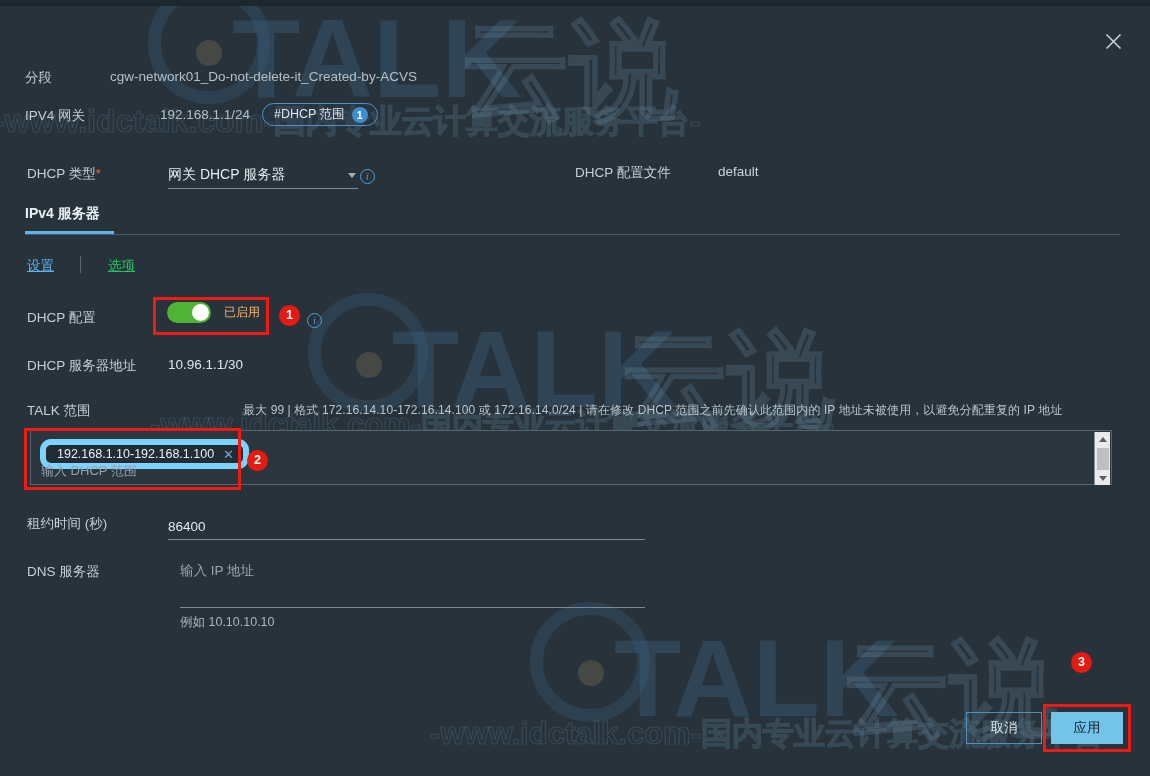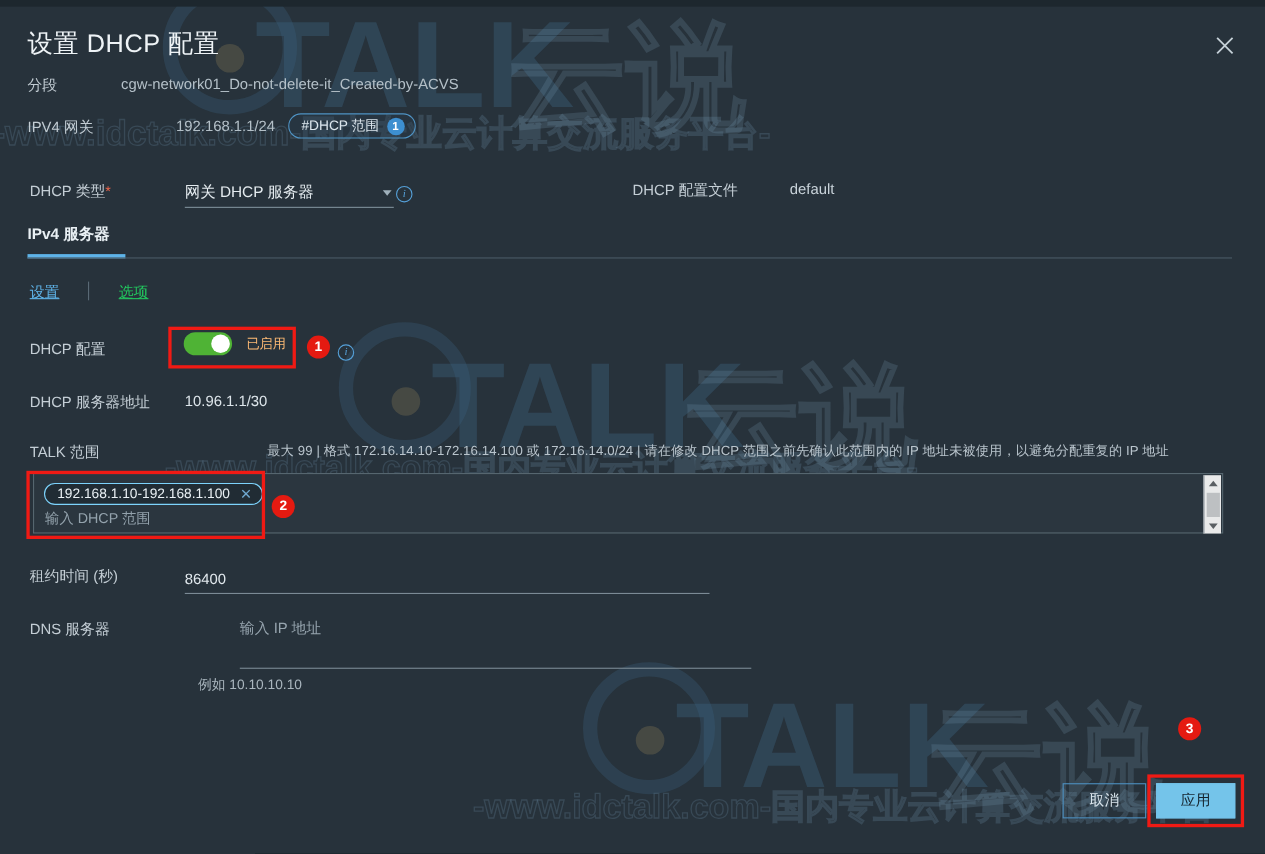--- a/index.html
+++ b/index.html
@@ -192,21 +192,21 @@
   }
   .range-box {
     position: absolute; left: 30px; top: 430px;
     width: 1082px; height: 55px;
     border: 1px solid #56666f;
     background: #2b363f;
   }
   .token {
     position: absolute; left: 40px; top: 439px;
     display: inline-flex; align-items: center; gap: 9px;
-    border: 1px solid #7dd3fc;
+    border: 6px solid #7dd3fc;
     border-radius: 11px;
     background: #212c34;
     padding: 2px 9px 2px 11px;
     font-size: 12.5px;
     color: #eaf1f5;
     cursor: default;
   }
   .token-x { color: #6fa8cf; font-size: 13px; cursor: pointer; line-height: 1; }
   .range-ph {
     position: absolute; left: 41px; top: 462px;
@@ -295,21 +295,20 @@
   <div class="wm wm-line" style="left:150px; top:404px; font-size:31px;">-www.idctalk.com-国内专业云计算交流服务平台-</div>
 
   <div class="wm-ring" style="left:530px; top:602px; width:120px; height:120px;"></div>
   <div class="wm-dot" style="left:578px; top:660px; width:26px; height:26px;"></div>
   <div class="wm wm-logo filled" style="left:614px; top:614px; font-size:110px;">TALK</div>
   <div class="wm wm-logo" style="left:844px; top:618px; font-size:106px;">云说</div>
   <div class="wm wm-line" style="left:430px; top:713px; font-size:31px;">-www.idctalk.com-国内专业云计算交流服务平台-</div>
 
   <div class="topbar"></div>
 
-  <div class="dlg-title">设置 DHCP 配置</div>
 
   <div class="close-btn">
     <svg width="19" height="19" viewBox="0 0 19 19" aria-hidden="true">
       <line x1="2.5" y1="2.5" x2="16.5" y2="16.5" stroke="#c7d2d9" stroke-width="1.6"></line>
       <line x1="16.5" y1="2.5" x2="2.5" y2="16.5" stroke="#c7d2d9" stroke-width="1.6"></line>
     </svg>
   </div>
 
   <div class="meta-row" style="left:25px; top:69px;">
     <span class="meta-label">分段</span>
@@ -397,21 +396,21 @@
 
   <div class="hl" style="left:24px; top:428px; width:217px; height:62px;"></div>
   <div class="step" style="left:247px; top:450px;">2</div>
 
   <div class="fld-label" style="left:27px; top:515px;">租约时间 (秒)</div>
   <div class="uline-input" style="left:168px; top:510px; width:477px; height:30px;">
     <span class="uline-val">86400</span>
   </div>
 
   <div class="fld-label" style="left:27px; top:563px;">DNS 服务器</div>
-  <div class="uline-input" style="left:180px; top:560px; width:465px; height:48px;margin-left:38px;">
+  <div class="uline-input" style="left:180px; top:560px; width:465px; height:48px;">
     <span class="uline-ph" style="padding-bottom:27px;">输入 IP 地址</span>
   </div>
   <div class="sub-hint" style="left:180px; top:614px;">例如 10.10.10.10</div>
 
   <div class="step" style="left:1071px; top:652px;">3</div>
   <div class="hl" style="left:1043px; top:704px; width:88px; height:48px;"></div>
 
   <div class="btn btn-cancel">取消</div>
   <div class="btn btn-apply">应用</div>
 

